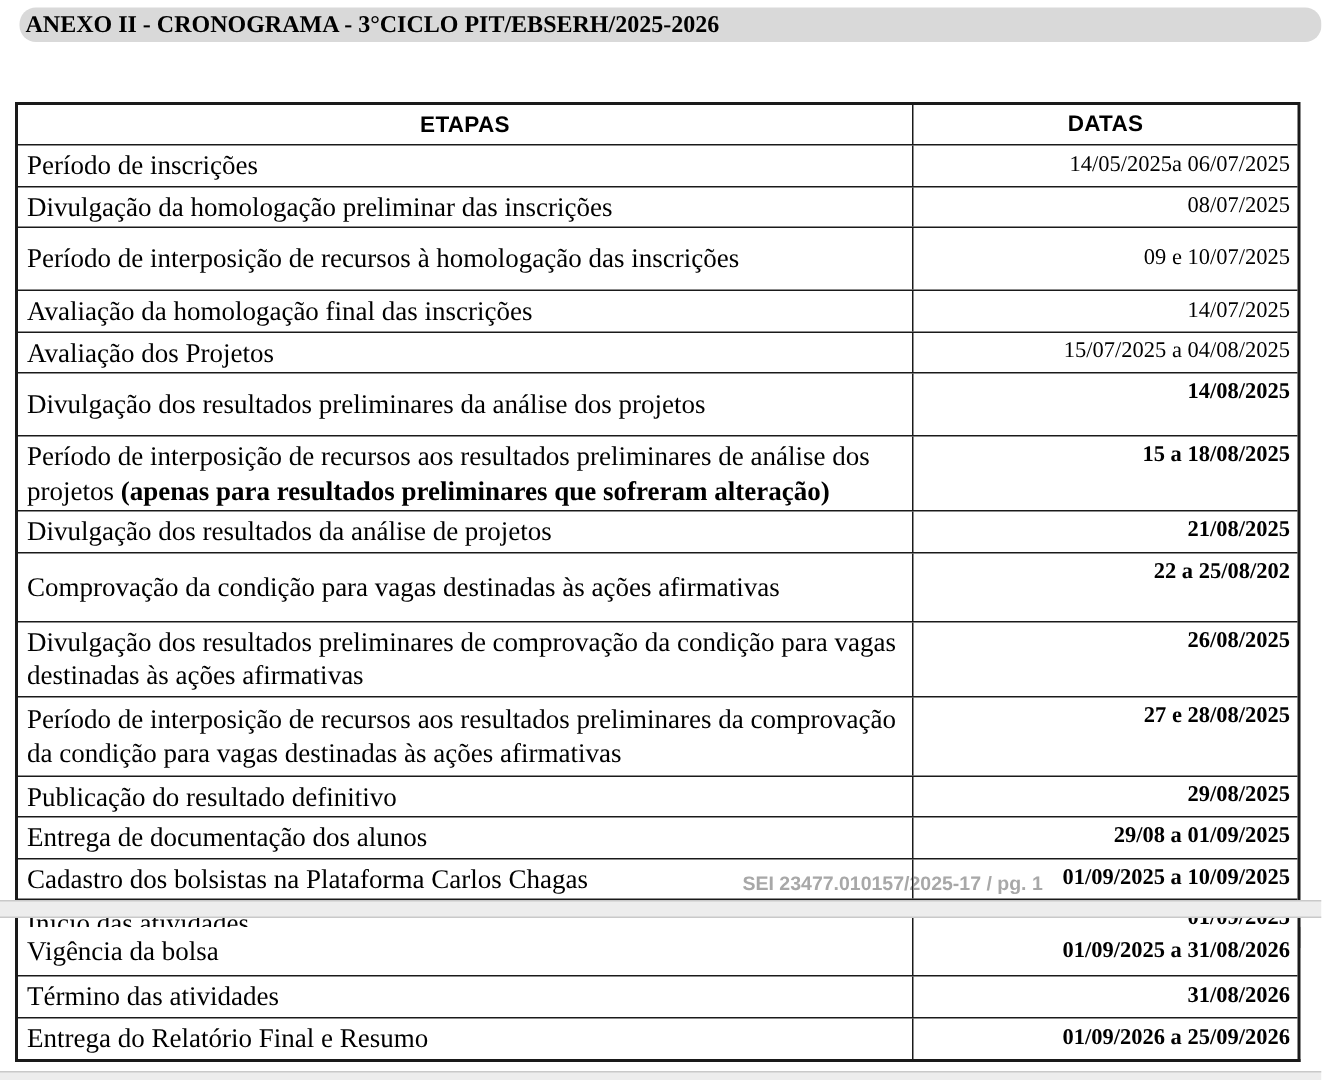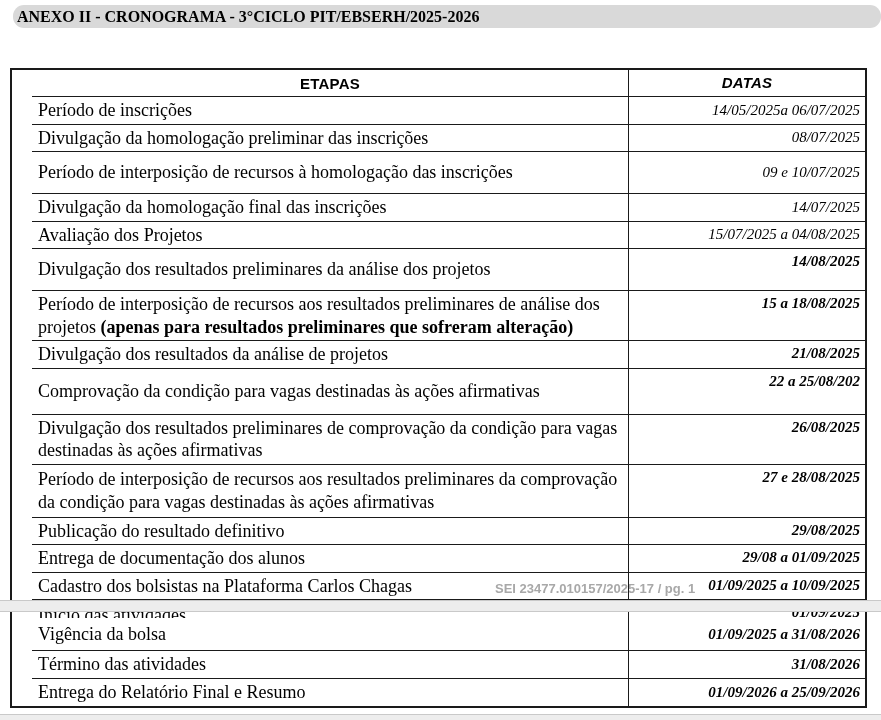--- a/index.html
+++ b/index.html
@@ -19,40 +19,38 @@
   .title-bar span{
     font-family:"Liberation Serif", serif;
     font-weight:bold;font-size:16px;
     padding-left:4px;white-space:nowrap;
   }
   .tbl{
     position:absolute;left:10px;width:857px;
     box-sizing:border-box;
     border:2px solid var(--line,#1a1a1a);
     background:#fff;
-    padding-left:20px;
   }
   .tbl1{top:68px;}
   .tbl2{top:618px;border-top:none;}
   .trow{
     display:flex;box-sizing:border-box;
     border-bottom:1px solid var(--line,#1a1a1a);
   }
   .trow:last-child{border-bottom:none;}
   .cell-etapa{
     width:597px;box-sizing:border-box;
     border-right:1px solid var(--line,#1a1a1a);
     padding:2px 6px 2px 6px;
     display:flex;align-items:center;
   }
   .cell-data{
     flex:1;box-sizing:border-box;
     padding:2px 5px 2px 2px;
     display:flex;align-items:center;justify-content:flex-end;
-    font-style:italic;
   }
   .etxt{font-size:18px;line-height:1.25;}
   .cell-data span{font-size:15px;line-height:1.25;white-space:nowrap;}
   .ebold{font-weight:bold;}
   .trow.bold-date .cell-data span{font-weight:bold;}
   .trow.top-date .cell-data{align-items:flex-start;padding-top:3px;}
   .trow.header .cell-etapa,
   .trow.header .cell-data{justify-content:center;align-items:center;padding:2px;}
   .trow.header span{
     font-family:"Liberation Sans", sans-serif;
@@ -138,21 +136,21 @@
       <div class="trow">
         <div class="cell-etapa">
           <div class="etxt"><span>Período de interposição de recursos à homologação das inscrições</span></div>
         </div>
         <div class="cell-data">
           <span>09 e 10/07/2025</span>
         </div>
       </div>
       <div class="trow">
         <div class="cell-etapa">
-          <div class="etxt"><span>Divulgação da homologação final das inscrições</span></div>
+          <div class="etxt"><span>Avaliação da homologação final das inscrições</span></div>
         </div>
         <div class="cell-data">
           <span>14/07/2025</span>
         </div>
       </div>
       <div class="trow">
         <div class="cell-etapa">
           <div class="etxt"><span>Avaliação dos Projetos</span></div>
         </div>
         <div class="cell-data">

